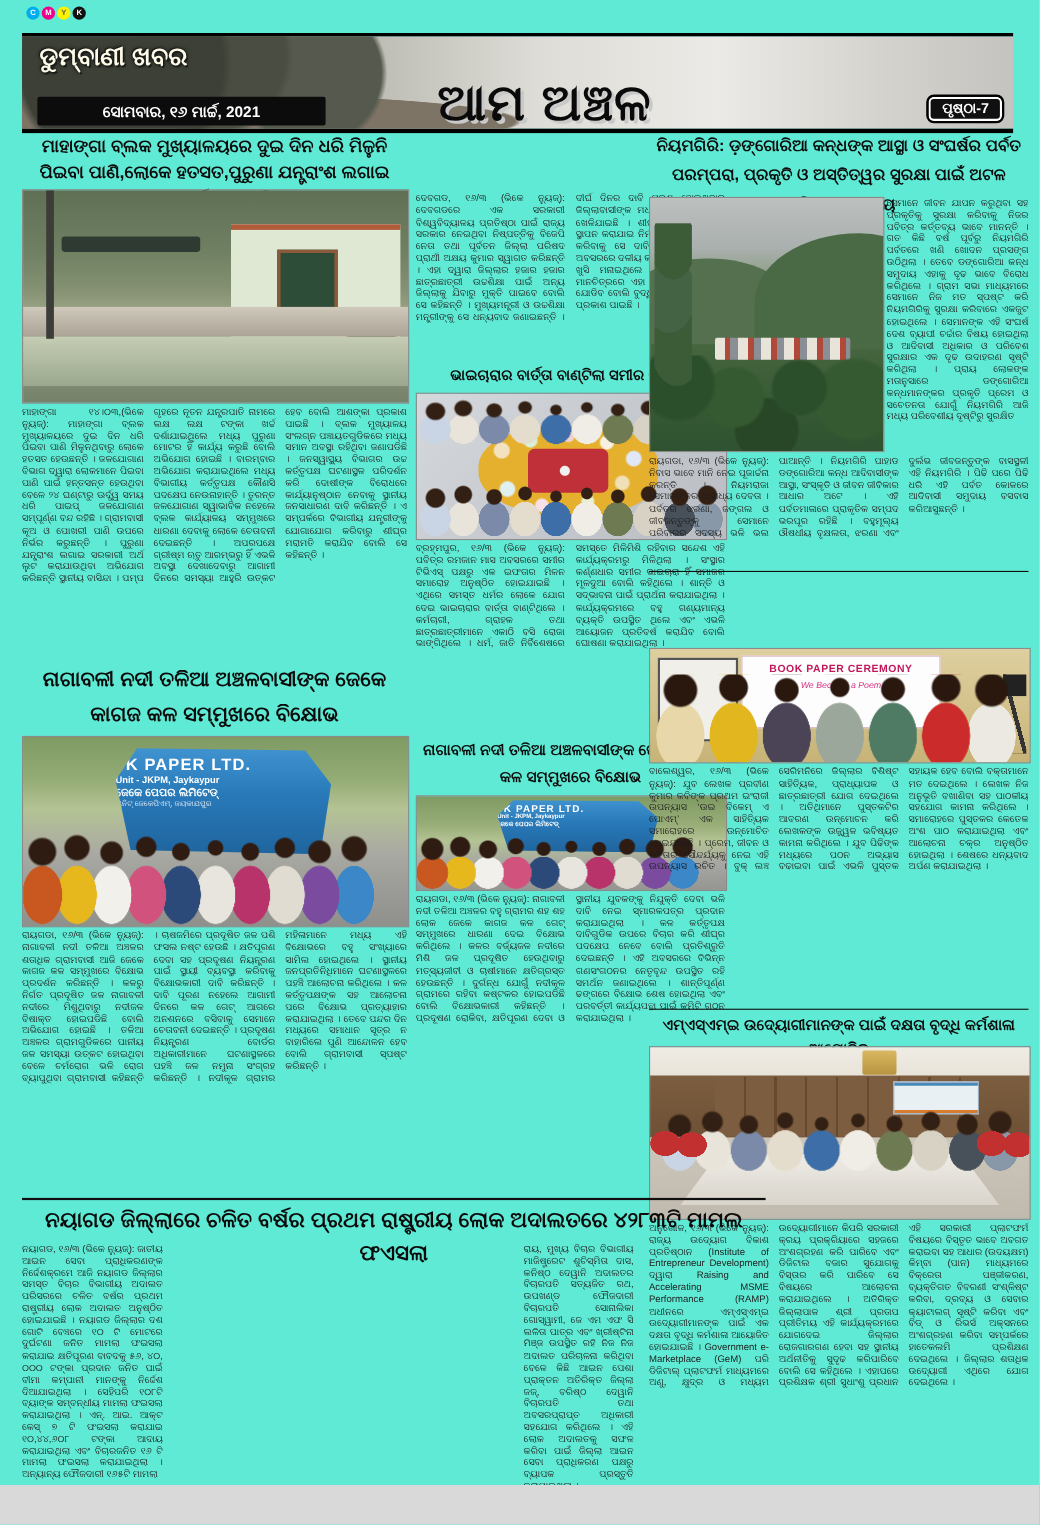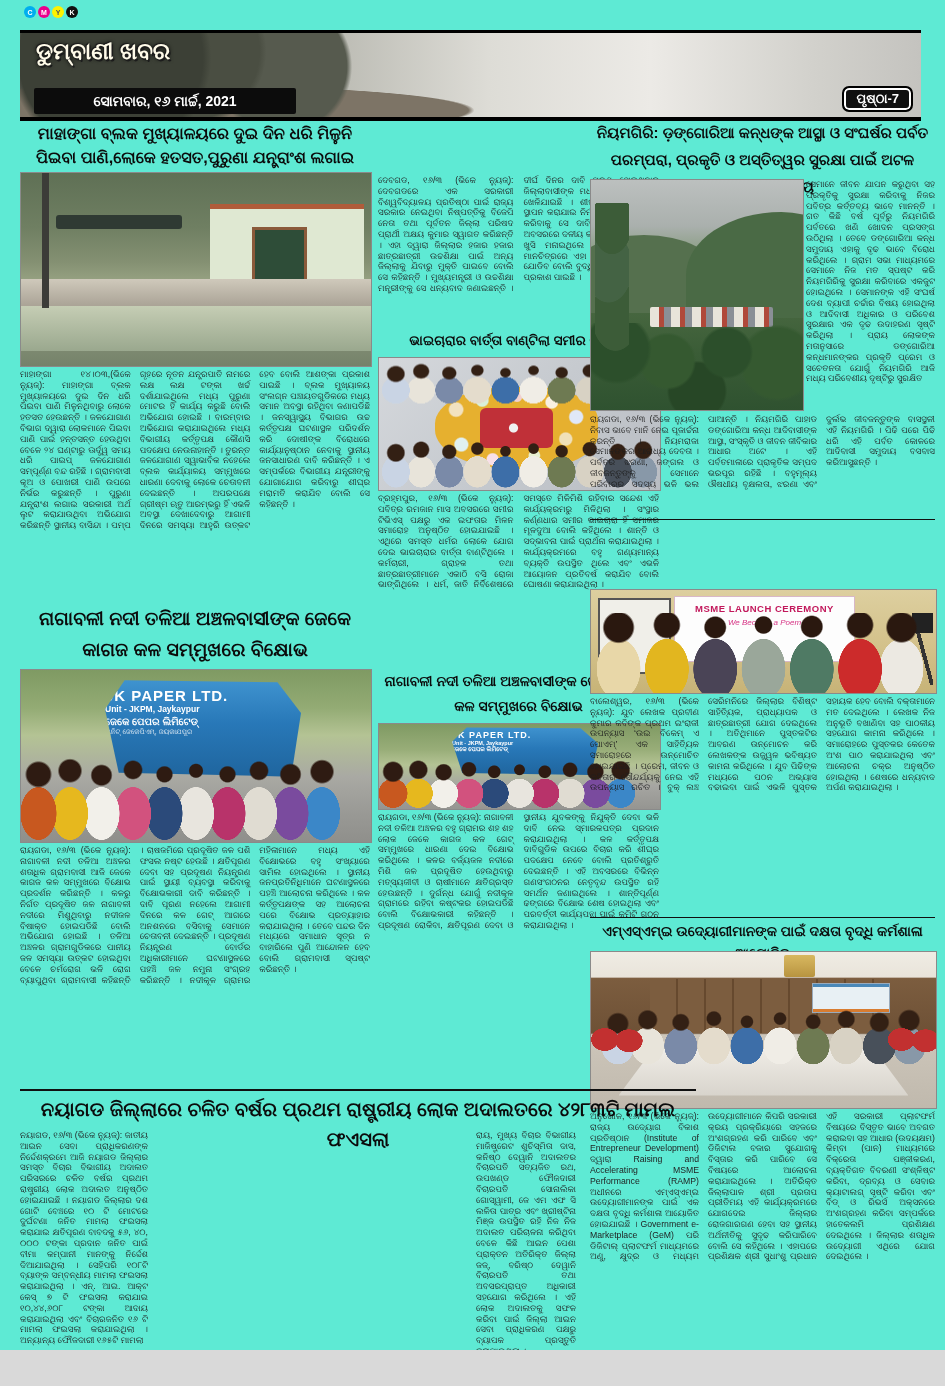--- a/index.html
+++ b/index.html
@@ -80,20 +80,21 @@
     <span style="background:#00aeef;">C</span>
     <span style="background:#ec008c;">M</span>
     <span style="background:#fff200;color:#555;">Y</span>
     <span style="background:#111;">K</span>
   </div>
 
   <div class="abs masthead">
     <div class="mast-trees"></div>
     <div class="mast-logo">ଡୁମ୍ବାଣୀ ଖବର</div>
     <div class="mast-datebar">ସୋମବାର, ୧୬ ମାର୍ଚ୍ଚ, 2021</div>
+    <div class="mast-title">ଆମ ଅଞ୍ଚଳ</div>
     <div class="mast-page">ପୃଷ୍ଠା-7</div>
   </div>
 
   <div class="abs hl" style="left:20px;top:121px;width:350px;font-size:16.2px;line-height:24px;">ମାହାଙ୍ଗା ବ୍ଲକ ମୁଖ୍ୟାଳୟରେ ଦୁଇ ଦିନ ଧରି ମିଳୁନି ପିଇବା ପାଣି,ଲୋକେ ହତସତ,ପୁରୁଣା ଯନ୍ତ୍ରାଂଶ ଲଗାଇ ସରକାରୀ ଅର୍ଥ ଲୁଟ ଅଭିଯୋଗ</div>
 
   <div class="photo" style="left:20px;top:172px;width:350px;height:193px;
        background:linear-gradient(180deg,#5f7055 0%,#6f7f62 28%,#849072 46%,#9aa585 58%,#8a957a 78%,#75826a 100%);">
     <div class="abs" style="left:54%;top:16%;width:44%;height:66%;background:#dfe8d2;border-top:5px solid #b05c3a;"></div>
     <div class="abs" style="left:66%;top:28%;width:14%;height:26%;background:#2e4d38;border:3px solid #8a5a3a;"></div>
     <div class="abs" style="left:84%;top:56%;width:12%;height:20%;background:#3a2f28;border:2px solid #c46a40;"></div>
@@ -175,21 +176,21 @@
 
   <div class="abs bt c3" style="left:590px;top:414px;width:345px;height:104px;">ରାୟଗଡା, ୧୬/୩ (ଭିକେ ନ୍ୟୁଜ୍): ନିବାସ ଭାବେ ମାନି ନେଇ ପୂଜାର୍ଚ୍ଚନା କରନ୍ତି । ନିୟମରାଜା ସେମାନଙ୍କର ଆରାଧ୍ୟ ଦେବତା । ପର୍ବତର ଝରଣା, ଜଙ୍ଗଲ ଓ ଜୀବଜନ୍ତୁଙ୍କୁ ସେମାନେ ପରିବାରର ସଦସ୍ୟ ଭଳି ଭଲ ପାଆନ୍ତି । ନିୟମଗିରି ପାହାଡ ଡଙ୍ଗୋରିଆ କନ୍ଧ ଆଦିବାସୀଙ୍କ ଆସ୍ଥା, ସଂସ୍କୃତି ଓ ଜୀବନ ଜୀବିକାର ଆଧାର ଅଟେ । ଏହି ପର୍ବତମାଳାରେ ପ୍ରାକୃତିକ ସମ୍ପଦ ଭରପୂର ରହିଛି । ବହୁମୂଲ୍ୟ ଔଷଧୀୟ ବୃକ୍ଷଲତା, ଝରଣା ଏବଂ ଦୁର୍ଲଭ ଜୀବଜନ୍ତୁଙ୍କ ବାସସ୍ଥଳୀ ଏହି ନିୟମଗିରି । ପିଢି ପରେ ପିଢି ଧରି ଏହି ପର୍ବତ କୋଳରେ ଆଦିବାସୀ ସମୁଦାୟ ବସବାସ କରିଆସୁଛନ୍ତି ।</div>
 
   <div class="rule" style="left:590px;top:519px;width:345px;height:1px;"></div>
 
 
   <div class="photo" style="left:590px;top:589px;width:345px;height:103px;
        background:linear-gradient(180deg,#ddcf9f 0%,#d3c18a 55%,#c7b377 100%);">
     <div class="abs" style="left:2%;top:8%;width:20%;height:70%;background:#f0efe9;border:2px solid #555;"></div>
     <div class="banner-book" style="left:24%;top:6%;width:52%;height:62%;">
-      <div style="font-size:9.5px;font-weight:bold;color:#c2185b;letter-spacing:.5px;margin-top:6px;">MSME LAUNCH CEREMONY</div>
+      <div style="font-size:9.5px;font-weight:bold;color:#c2185b;letter-spacing:.5px;margin-top:6px;">BOOK PAPER CEREMONY</div>
       <div style="font-size:8px;font-style:italic;color:#d63384;margin-top:4px;">We Became a Poem</div>
     </div>
     <div class="abs" style="right:1%;top:22%;width:6%;height:70%;
          background:linear-gradient(180deg,#222 0 28%,transparent 28% 100%),linear-gradient(75deg,transparent 0 45%,#333 45% 55%,transparent 55%);"></div>
     <div class="crowd heads7" style="height:78%;"></div>
   </div>
 
   <div class="abs bt c3" style="left:590px;top:696px;width:345px;height:220px;">ବାଲେଶ୍ୱର, ୧୬/୩ (ଭିକେ ନ୍ୟୁଜ୍): ଯୁବ ଲେଖକ ପ୍ରବୀଣ କୁମାର କବିଙ୍କ ପ୍ରଥମ ଇଂରାଜୀ ଉପନ୍ୟାସ ‘ଉଇ ବିକେମ୍ ଏ ପୋଏମ୍’ ଏକ ସାହିତ୍ୟିକ ସମାରୋହରେ ଉନ୍ମୋଚିତ ହୋଇଯାଇଛି । ପ୍ରେମ, ଜୀବନ ଓ କବିତାର ସୌନ୍ଦର୍ଯ୍ୟକୁ ନେଇ ଏହି ଉପନ୍ୟାସ ରଚିତ । ବୁକ୍ ଲଞ୍ଚ ସେରିମନିରେ ଜିଲ୍ଲାର ବିଶିଷ୍ଟ ସାହିତ୍ୟିକ, ପ୍ରାଧ୍ୟାପକ ଓ ଛାତ୍ରଛାତ୍ରୀ ଯୋଗ ଦେଇଥିଲେ । ଅତିଥିମାନେ ପୁସ୍ତକଟିର ଆବରଣ ଉନ୍ମୋଚନ କରି ଲେଖକଙ୍କ ଉଜ୍ଜ୍ୱଳ ଭବିଷ୍ୟତ କାମନା କରିଥିଲେ । ଯୁବ ପିଢିଙ୍କ ମଧ୍ୟରେ ପଠନ ଅଭ୍ୟାସ ବଢାଇବା ପାଇଁ ଏଭଳି ପୁସ୍ତକ ସହାୟକ ହେବ ବୋଲି ବକ୍ତାମାନେ ମତ ଦେଇଥିଲେ । ଲେଖକ ନିଜ ଅନୁଭୂତି ବଖାଣିବା ସହ ପାଠକୀୟ ସହଯୋଗ କାମନା କରିଥିଲେ । ସମାରୋହରେ ପୁସ୍ତକର କେତେକ ଅଂଶ ପାଠ କରାଯାଇଥିଲା ଏବଂ ଆଲୋଚନା ଚକ୍ର ଅନୁଷ୍ଠିତ ହୋଇଥିଲା । ଶେଷରେ ଧନ୍ୟବାଦ ଅର୍ପଣ କରାଯାଇଥିଲା ।</div>
 
   <div class="rule" style="left:590px;top:917px;width:345px;height:1px;"></div>

